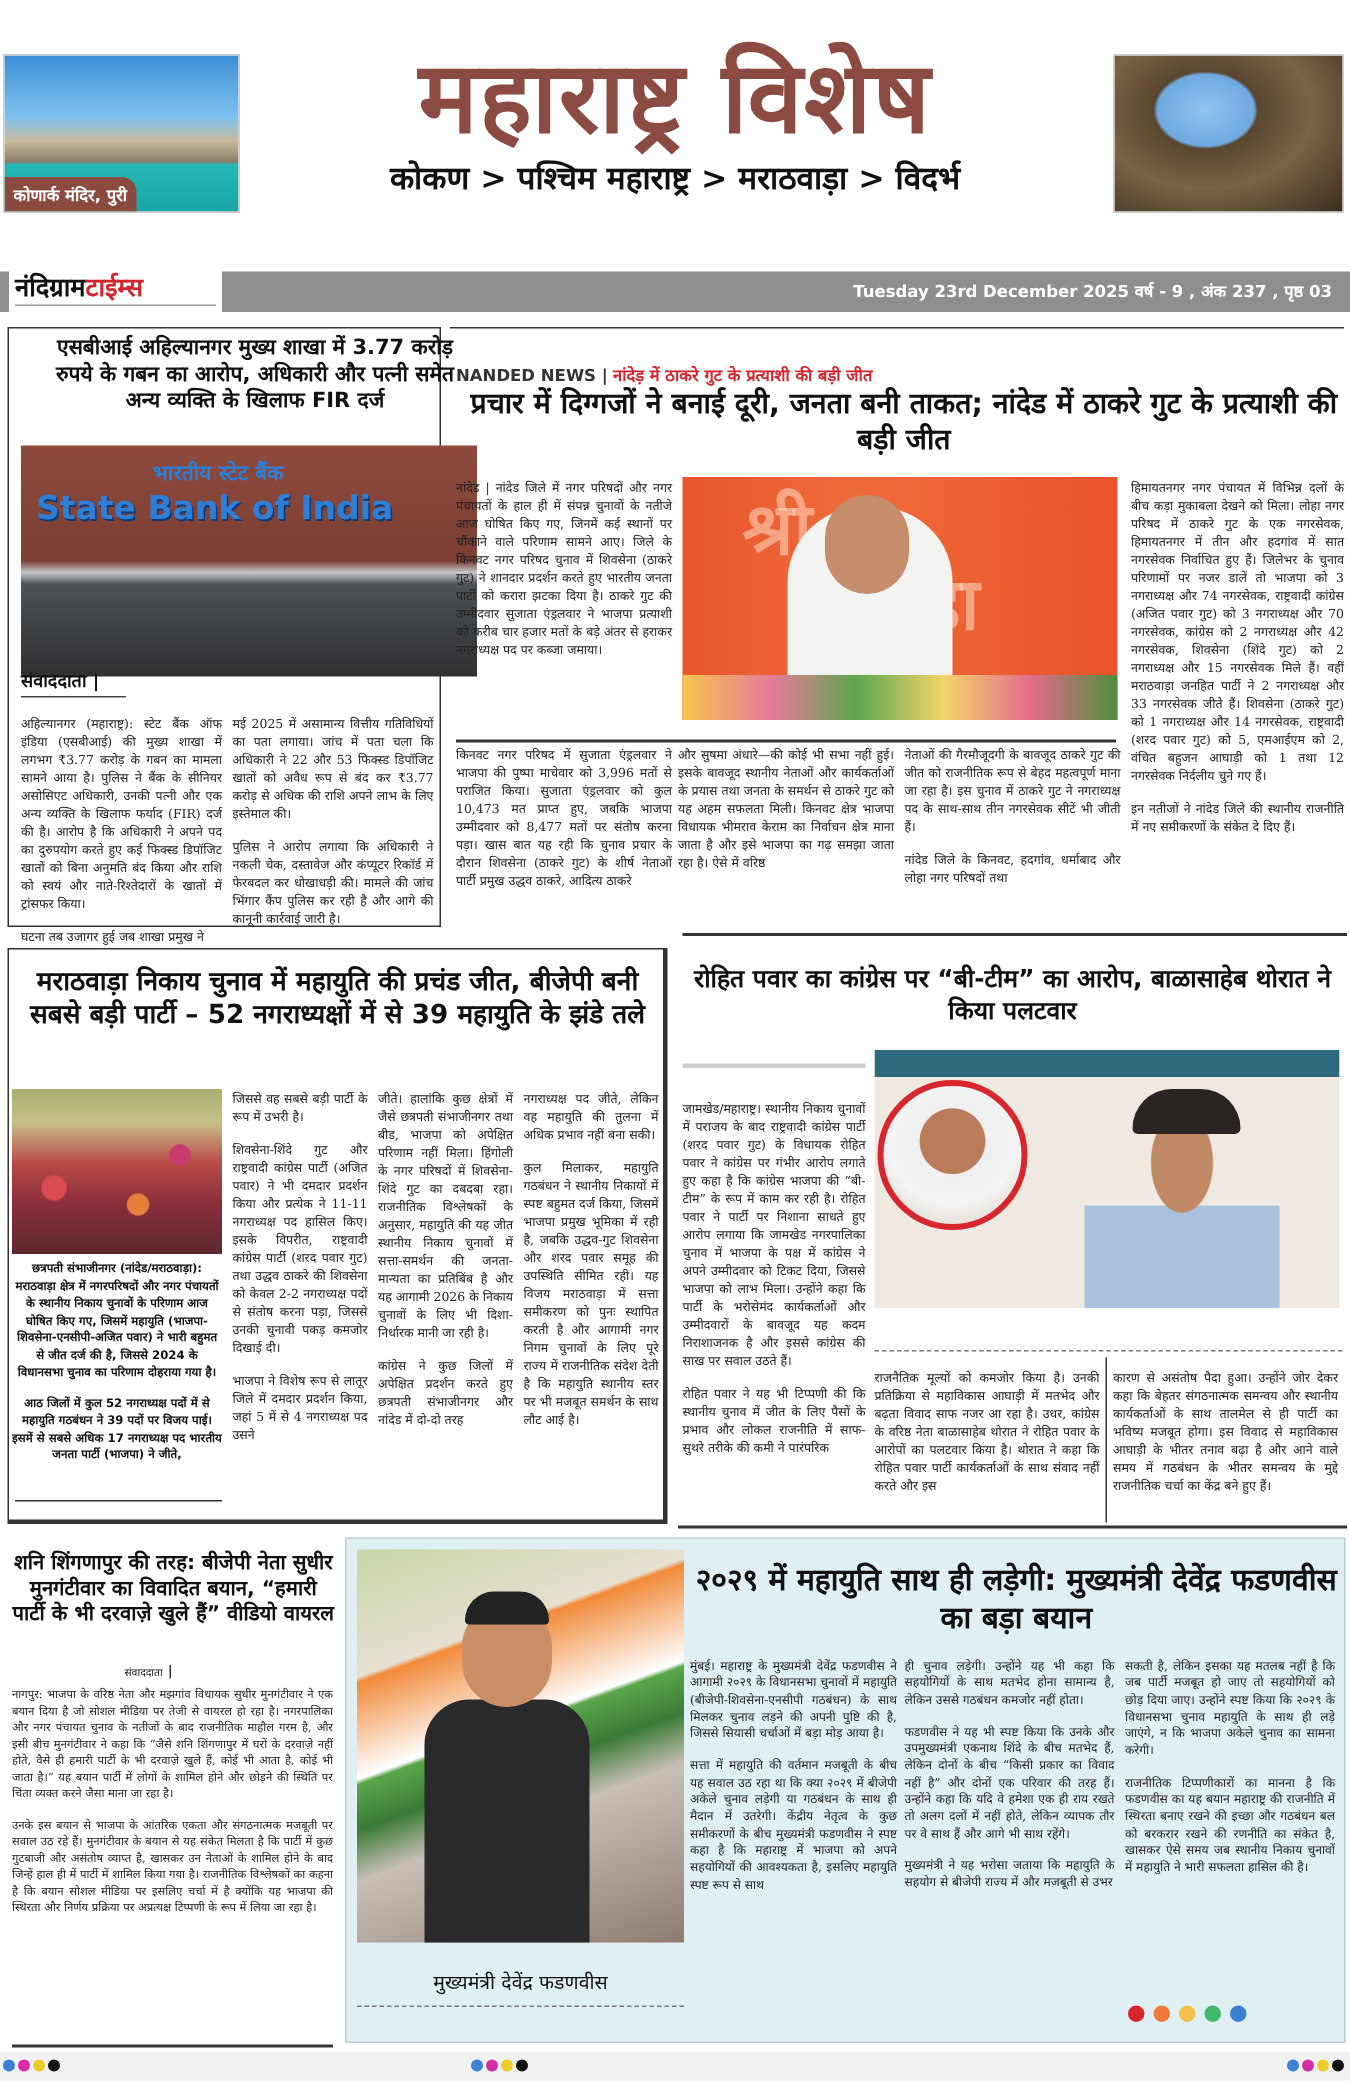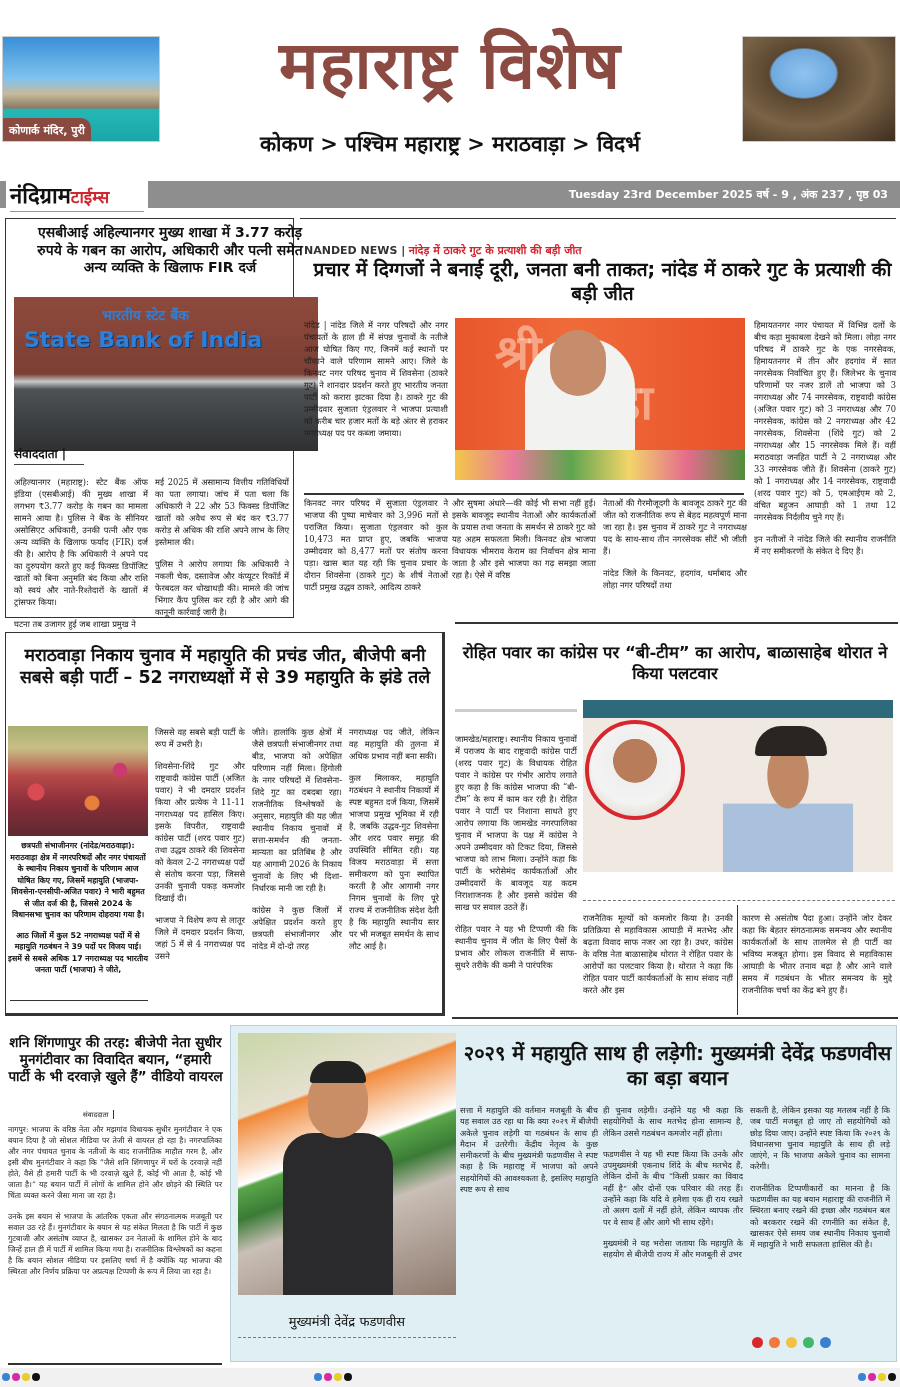--- a/index.html
+++ b/index.html
@@ -7,27 +7,27 @@
   .abs { position: absolute; }
 
   
   .mast-img { border: 1px solid #ccc; overflow: hidden; }
   .img-gateway { left: 2px; top: 36px; width: 158px; height: 106px;
     background: linear-gradient(180deg, #3a8fd6 0%, #7fc3ee 40%, #c9b99a 55%, #8a7b66 68%, #25b7b6 70%, #1aa6a8 100%); }
   .img-gateway .cap { position: absolute; left: 0; bottom: 0; background: #8a4a40; color: #fff; font-size: 11px; font-weight: bold; padding: 4px 6px; border-top-right-radius: 10px; font-family: "DejaVu Sans", sans-serif; }
   .img-cave { left: 742px; top: 36px; width: 154px; height: 106px;
     background: radial-gradient(ellipse at 40% 35%, #8fc4f0 0%, #6fa9df 25%, #5a4630 27%, #7a6346 55%, #3d2d1e 100%); }
   .mast-title { left: 160px; top: 30px; width: 580px; text-align: center; font-family: "DejaVu Sans", sans-serif; font-weight: bold; font-size: 66px; color: #8b4a42; letter-spacing: 1px; line-height: 1.1; }
-  .mast-sub { left: 160px; top: 129px; width: 580px; text-align: center; font-family: "DejaVu Sans", sans-serif; font-size: 21px; font-weight: bold; color: #111; }
+  .mast-sub { left: 160px; top: 104px; width: 580px; text-align: center; font-family: "DejaVu Sans", sans-serif; font-size: 21px; font-weight: bold; color: #111; }
 
   
   .datebar { left: 0; top: 181px; width: 900px; height: 27px; background: #8e8e8e; }
   .datebar .date { position: absolute; right: 12px; top: 5px; font-family: "DejaVu Sans", sans-serif; font-weight: bold; font-size: 11px; color: #fff; }
   .logo { left: 6px; top: 177px; width: 142px; height: 36px; background: #fff; padding: 2px 4px; }
-  .logo .l1 { font-family: Liberation Mono, monospace; font-weight: bold; font-size: 22px; color: #111; }
+  .logo .l1 { font-family: Liberation Sans, sans-serif; font-weight: bold; font-size: 17px; color: #111; }
   .logo .l2 { font-family: "DejaVu Sans", sans-serif; font-weight: bold; font-size: 17px; color: #d0262e; }
   .logo .tag { font-size: 5px; color: #666; border-top: 1px solid #999; margin-top: 1px; letter-spacing: 0.5px; }
 
   .box { border: 1.5px solid #333; }
   h2.hl { font-family: "DejaVu Sans", sans-serif; font-weight: bold; text-align: center; line-height: 1.25; }
   .body { font-size: 8.3px; line-height: 12px; text-align: justify; color: #222; }
   .body p { margin-bottom: 10px; }
 
   
   .sbi-box { left: 5px; top: 218px; width: 289px; height: 400px; }
@@ -219,20 +219,21 @@
 <div class="abs fd-box"></div>
 <div class="abs fd-img">
   <div class="kurta"></div>
   <div class="face"></div>
   <div class="hair"></div>
 </div>
 <div class="abs fd-cap">मुख्यमंत्री देवेंद्र फडणवीस</div>
 <div class="abs dash fd-dash"></div>
 <h2 class="abs hl fd-hl">२०२९ में महायुति साथ ही लड़ेगी: मुख्यमंत्री देवेंद्र फडणवीस का बड़ा बयान</h2>
 <div class="abs body fd-c1">
+  <p>मुंबई। महाराष्ट्र के मुख्यमंत्री देवेंद्र फडणवीस ने आगामी २०२९ के विधानसभा चुनावों में महायुति (बीजेपी-शिवसेना-एनसीपी गठबंधन) के साथ मिलकर चुनाव लड़ने की अपनी पुष्टि की है, जिससे सियासी चर्चाओं में बड़ा मोड़ आया है।</p>
   <p>सत्ता में महायुति की वर्तमान मजबूती के बीच यह सवाल उठ रहा था कि क्या २०२९ में बीजेपी अकेले चुनाव लड़ेगी या गठबंधन के साथ ही मैदान में उतरेगी। केंद्रीय नेतृत्व के कुछ समीकरणों के बीच मुख्यमंत्री फडणवीस ने स्पष्ट कहा है कि महाराष्ट्र में भाजपा को अपने सहयोगियों की आवश्यकता है, इसलिए महायुति स्पष्ट रूप से साथ</p>
 </div>
 <div class="abs body fd-c2">
   <p>ही चुनाव लड़ेगी। उन्होंने यह भी कहा कि सहयोगियों के साथ मतभेद होना सामान्य है, लेकिन उससे गठबंधन कमजोर नहीं होता।</p>
   <p>फडणवीस ने यह भी स्पष्ट किया कि उनके और उपमुख्यमंत्री एकनाथ शिंदे के बीच मतभेद हैं, लेकिन दोनों के बीच “किसी प्रकार का विवाद नहीं है” और दोनों एक परिवार की तरह हैं। उन्होंने कहा कि यदि वे हमेशा एक ही राय रखते तो अलग दलों में नहीं होते, लेकिन व्यापक तौर पर वे साथ हैं और आगे भी साथ रहेंगे।</p>
   <p>मुख्यमंत्री ने यह भरोसा जताया कि महायुति के सहयोग से बीजेपी राज्य में और मजबूती से उभर</p>
 </div>
 <div class="abs body fd-c3">
   <p>सकती है, लेकिन इसका यह मतलब नहीं है कि जब पार्टी मजबूत हो जाए तो सहयोगियों को छोड़ दिया जाए। उन्होंने स्पष्ट किया कि २०२९ के विधानसभा चुनाव महायुति के साथ ही लड़े जाएंगे, न कि भाजपा अकेले चुनाव का सामना करेगी।</p>
   <p>राजनीतिक टिप्पणीकारों का मानना है कि फडणवीस का यह बयान महाराष्ट्र की राजनीति में स्थिरता बनाए रखने की इच्छा और गठबंधन बल को बरकरार रखने की रणनीति का संकेत है, खासकर ऐसे समय जब स्थानीय निकाय चुनावों में महायुति ने भारी सफलता हासिल की है।</p>

